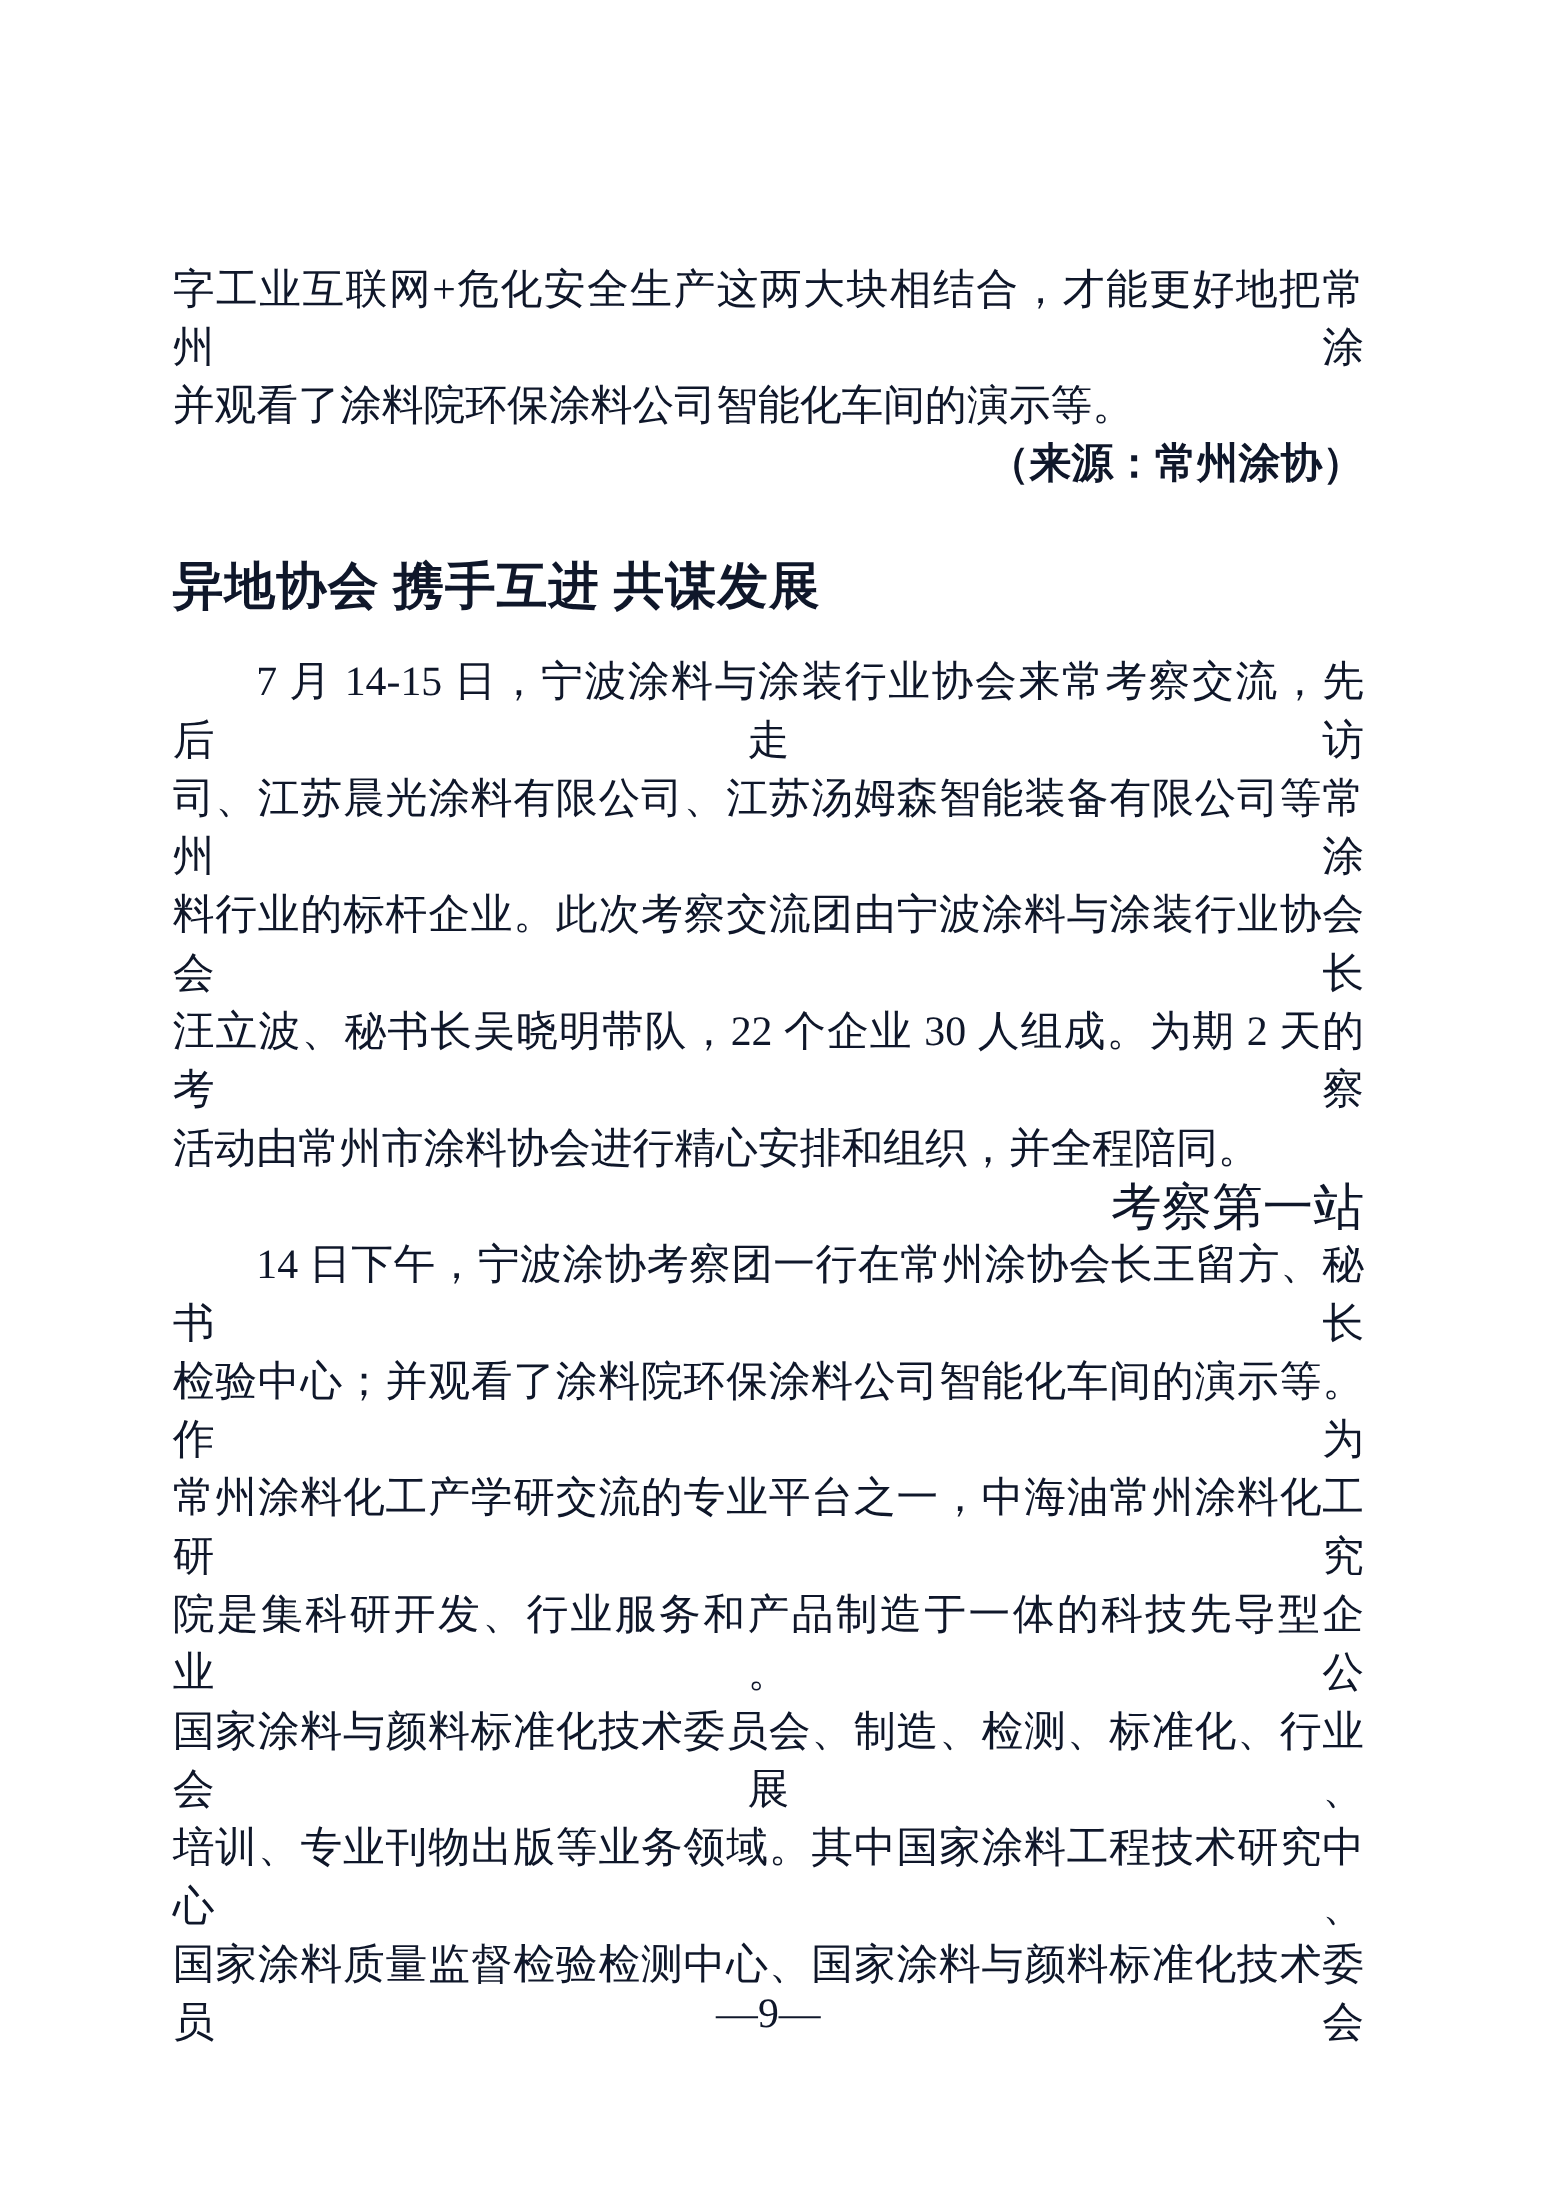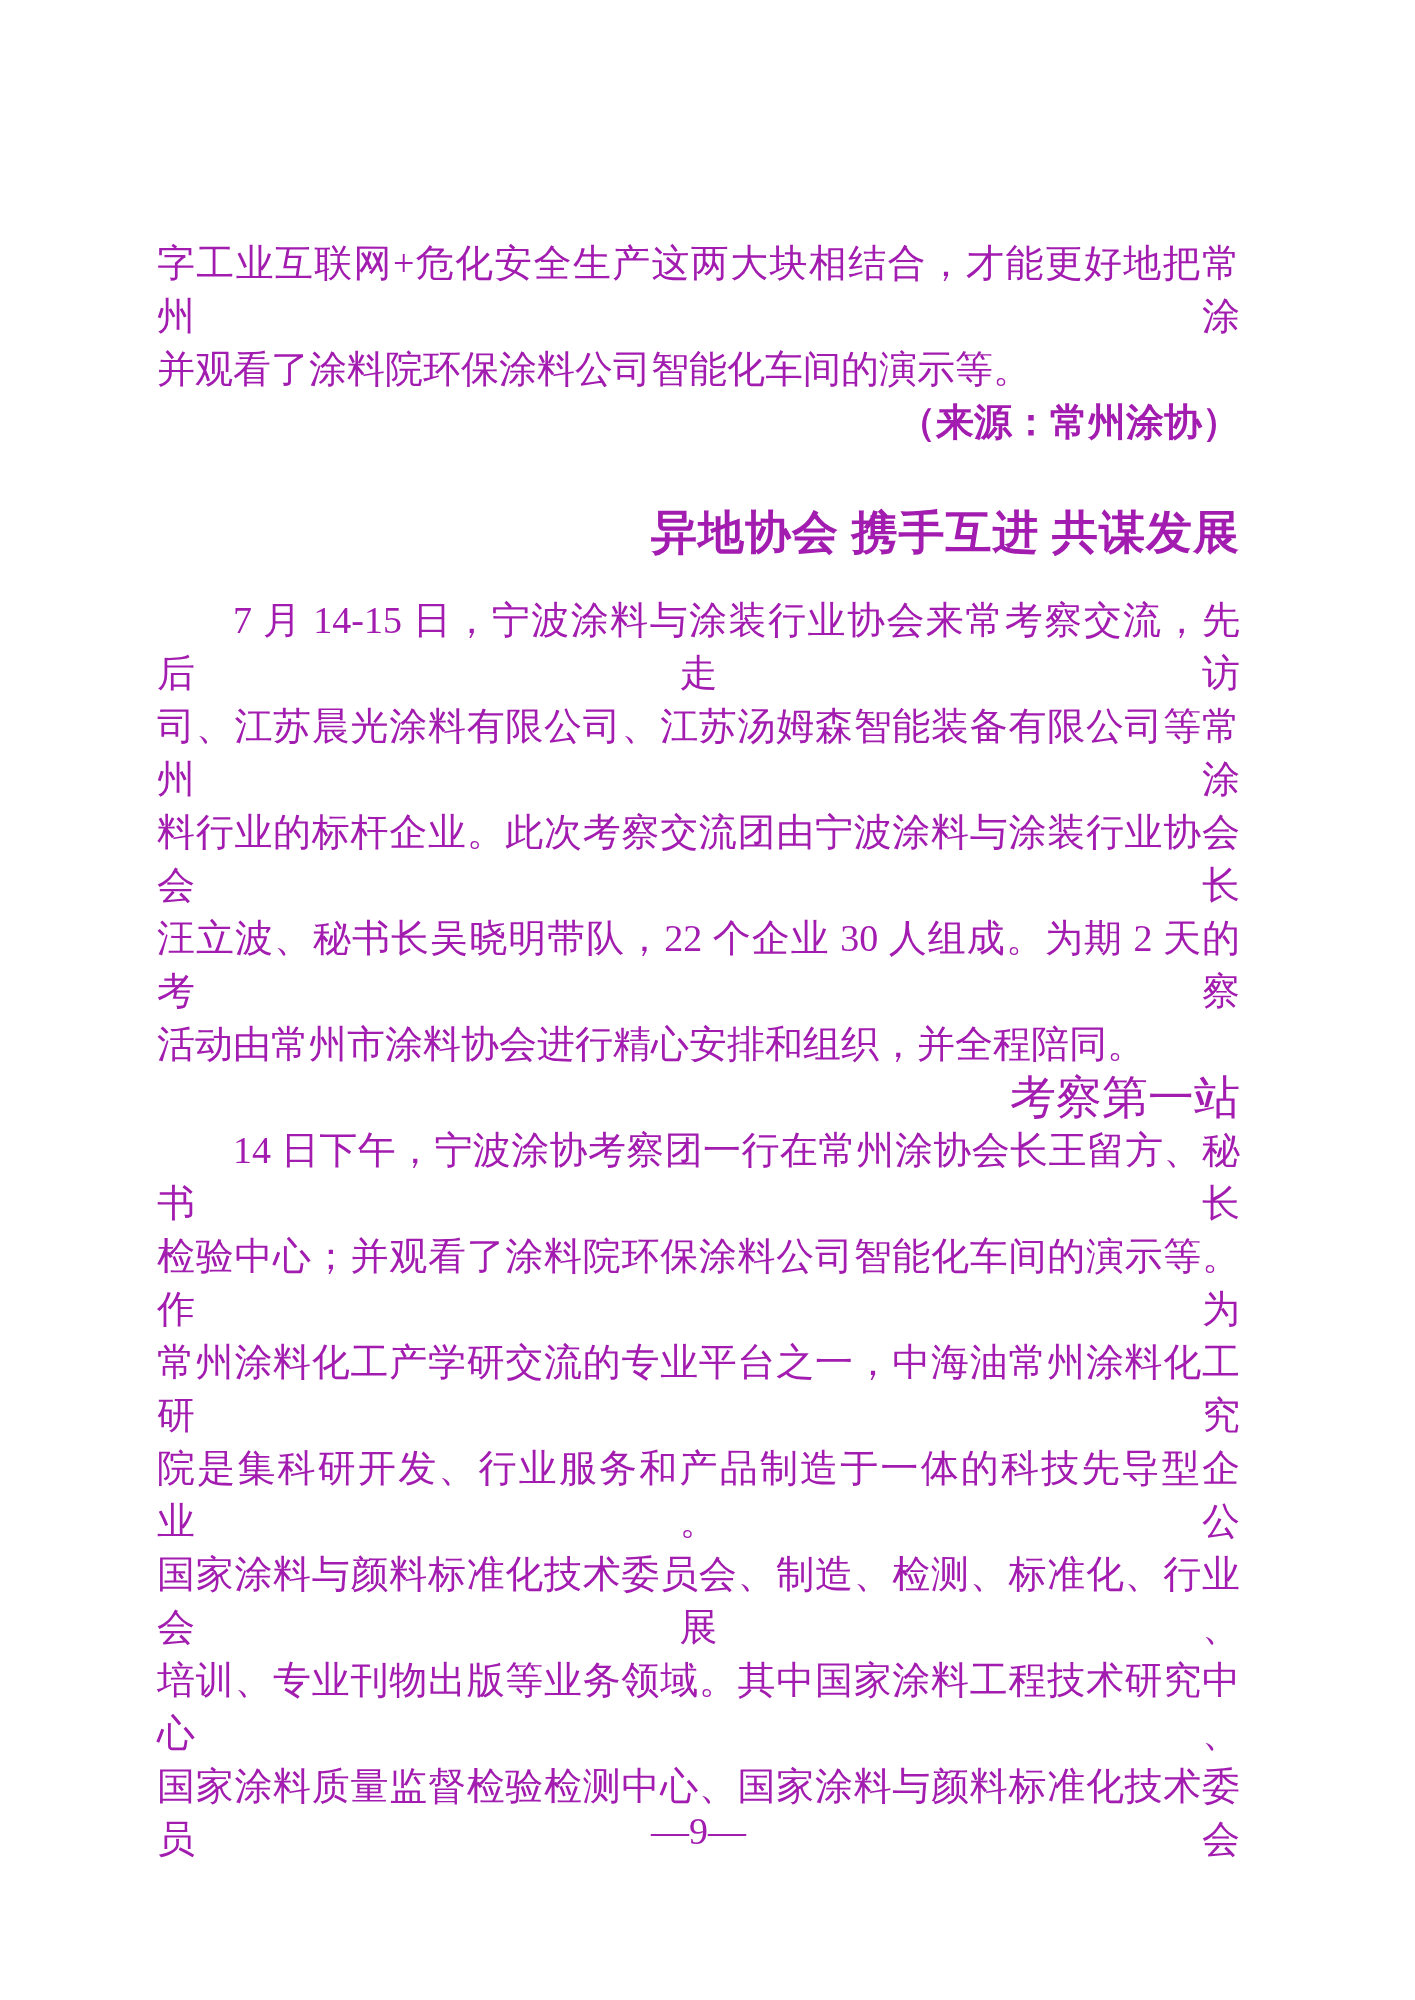--- a/index.html
+++ b/index.html
@@ -3,21 +3,21 @@
 <meta charset="utf-8">
 <style>
   html, body { margin: 0; padding: 0; background: #e8e8e8; }
   .page {
     position: relative;
     width: 1415px;
     height: 2000px;
     margin: 0 auto;
     background: #ffffff;
     font-family: "Liberation Serif", serif;
-    color: #a21caf;
+    color: #0f172a;
     overflow: hidden;
   }
   .content {
     position: absolute;
     left: 157px;
     top: 237px;
     width: 1083px;
   }
   .line {
     font-size: 38px;
@@ -36,21 +36,21 @@
     text-align: center;
     text-align-last: right;
     font-weight: bold;
   }
   .line.i { text-indent: 76px; }   
   .article-title {
     margin-top: 52px;
     font-size: 46px;
     line-height: 64px;
     font-weight: bold;
-    text-align: right;
+    text-align: left;
     letter-spacing: 1px;
   }
   .para { margin: 0; padding: 0; }
   .para-first { margin-top: 29px; }
   .section-heading {
     font-size: 46px;
     line-height: 53px;
     font-weight: normal;
     text-align: right;
   }

